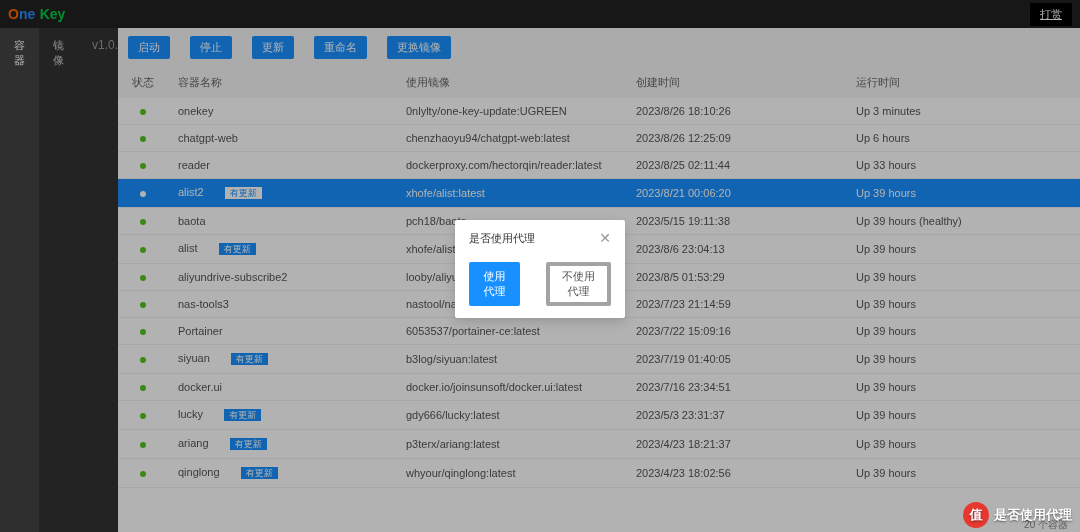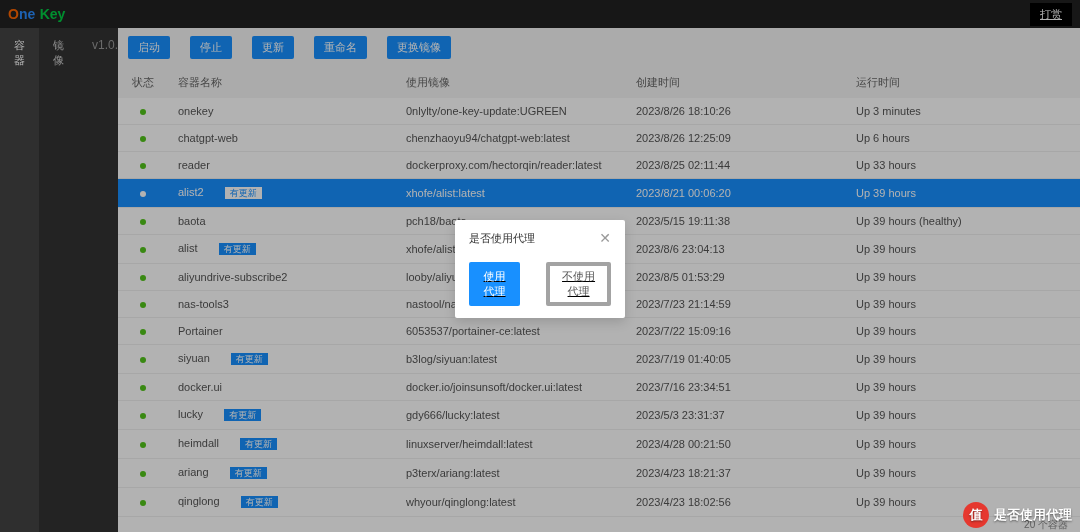--- a/index.html
+++ b/index.html
@@ -25,21 +25,21 @@
     tr.selected td { background: #1890ff; color: #fff; }
     .status-dot { width: 6px; height: 6px; background: #52c41a; border-radius: 50%; display: inline-block; }
     tr.selected .status-dot { background: #fff; }
     .update-badge { background: #1890ff; color: #fff; padding: 1px 5px; font-size: 9px; border-radius: 0; margin-left: 18px; }
     tr.selected .update-badge { background: #fff; color: #1890ff; }
     .modal-overlay { position: absolute; top: 0; left: 0; right: 0; bottom: 0; background: rgba(0,0,0,0.3); display: flex; align-items: flex-start; justify-content: center; padding-top: 220px; }
     .modal { background: #fff; width: 170px; border-radius: 2px; box-shadow: 0 4px 12px rgba(0,0,0,0.15); }
     .modal-header { display: flex; justify-content: space-between; align-items: center; padding: 10px 14px; font-size: 11px; color: #333; }
     .modal-close { cursor: pointer; color: #999; font-size: 14px; }
     .modal-body { padding: 8px 14px 14px; font-size: 11px; color: #666; }
-    .modal-footer { padding: 6px 14px 12px; display: flex; justify-content: flex-end; gap: 26px; text-decoration: underline; }
+    .modal-footer { padding: 6px 14px 12px; display: flex; justify-content: flex-end; gap: 26px; }
     .btn-primary { background: #1890ff; color: #fff; border: none; padding: 4px 10px; font-size: 11px; cursor: pointer; border-radius: 2px; }
     .btn-default { background: #fff; color: #555; border: 4px solid #a3a3a3; padding: 3px 9px; font-size: 11px; cursor: pointer; border-radius: 2px; }
     .watermark { position: absolute; right: 0; bottom: 0; display: flex; align-items: center; gap: 5px; font-size: 13px; color: #fff; font-weight: bold; padding: 4px 8px; text-shadow: 0 1px 2px rgba(0,0,0,.5);}
     .wm-circle { width: 26px; height: 26px; background: #e6382f; border-radius: 50%; display: flex; align-items: center; justify-content: center; color: #fff; font-size: 13px; font-weight: bold; }
     .footer-count { position: absolute; right: 12px; bottom: 0; font-size: 10px; color: #888; }
     th:nth-child(1), td:nth-child(1) { width: 50px; text-align: center; }
     th:nth-child(2), td:nth-child(2) { width: 228px; }
     th:nth-child(3), td:nth-child(3) { width: 230px; }
     th:nth-child(4), td:nth-child(4) { width: 220px; }
   </style>
@@ -159,27 +159,20 @@
           </tr>
           <tr>
     <td><span class="status-dot"></span></td>
     <td>lucky <span class="update-badge">有更新</span></td>
     <td>gdy666/lucky:latest</td>
     <td>2023/5/3 23:31:37</td>
     <td>Up 39 hours</td>
           </tr>
           <tr>
     <td><span class="status-dot"></span></td>
-    <td>heimdall <span class="update-badge">有更新</span></td>
-    <td>linuxserver/heimdall:latest</td>
-    <td>2023/4/28 00:21:50</td>
-    <td>Up 39 hours</td>
-          </tr>
-          <tr>
-    <td><span class="status-dot"></span></td>
     <td>ariang <span class="update-badge">有更新</span></td>
     <td>p3terx/ariang:latest</td>
     <td>2023/4/23 18:21:37</td>
     <td>Up 39 hours</td>
           </tr>
           <tr>
     <td><span class="status-dot"></span></td>
     <td>qinglong <span class="update-badge">有更新</span></td>
     <td>whyour/qinglong:latest</td>
     <td>2023/4/23 18:02:56</td>

